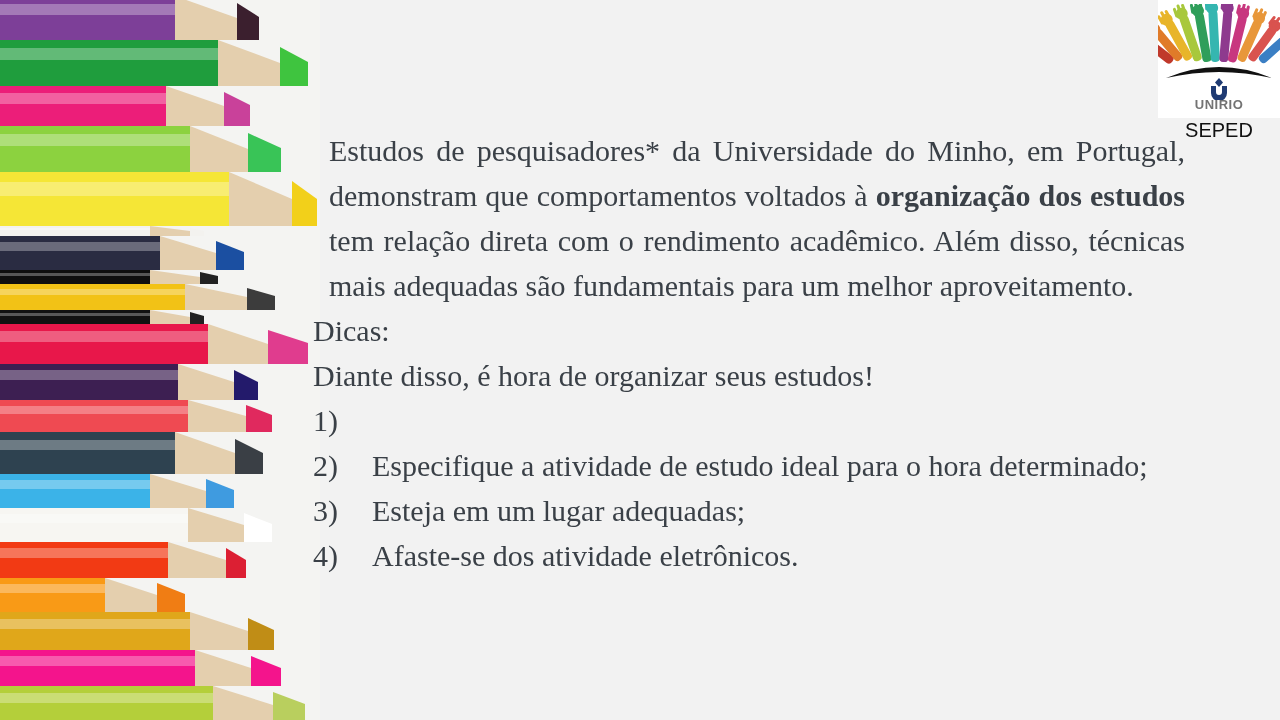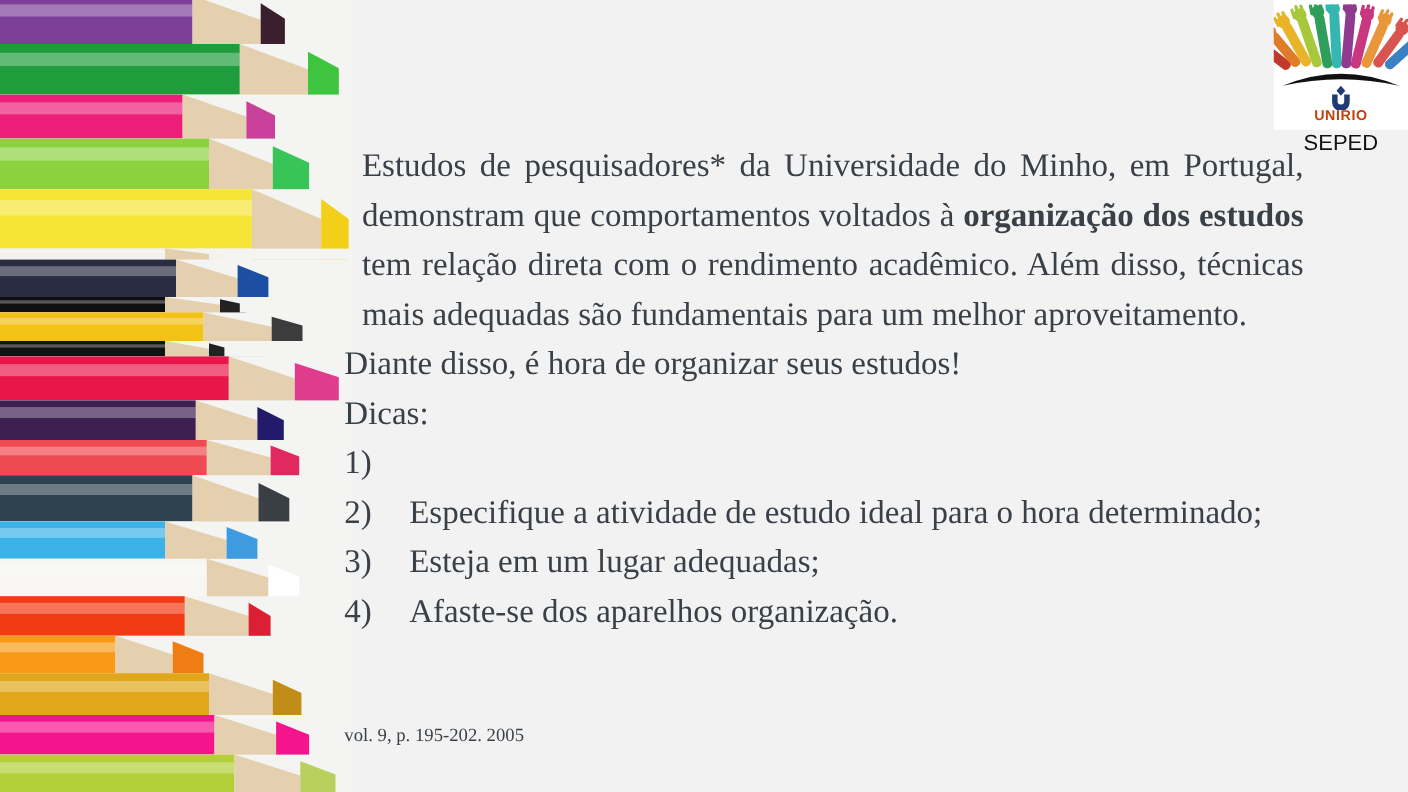--- a/index.html
+++ b/index.html
@@ -36,21 +36,21 @@
   
   #logo-box{
     position:absolute;left:1158px;top:0;width:122px;height:118px;
     background:#ffffff;
   }
   #hands{position:absolute;left:0;top:4px;width:122px;height:78px;}
   #unirio-mark{position:absolute;left:0;top:78px;width:122px;height:22px;text-align:center;}
   #unirio-word{
     position:absolute;left:0;top:97px;width:122px;
     text-align:center;font-family:"Liberation Sans",sans-serif;
-    font-size:13px;font-weight:bold;color:#c2410c;letter-spacing:.5px;
+    font-size:13px;font-weight:bold;color:#737373;letter-spacing:.5px;
   }
   #seped{
     position:absolute;left:1158px;top:119px;width:122px;text-align:center;
     font-family:"Liberation Sans",sans-serif;font-size:20px;color:#111111;
   }
 
   
   #content{
     position:absolute;left:313px;top:128px;width:872px;
     color:#3a4047;
@@ -301,38 +301,37 @@
       <polygon points="20,0 24,4.5 20,9 16,4.5" fill="#1f3b73"></polygon>
       <path d="M12 8 h5 v6 a3 3 0 0 0 6 0 v-6 h5 v7 a8 8 0 0 1 -16 0 z" fill="#1f3b73"></path>
     </svg>
 
     <div id="unirio-word">UNIRIO</div>
   </div>
   <div id="seped">SEPED</div>
 
   <div id="content">
     <p class="para"><span>Estudos de pesquisadores* da Universidade do Minho, em Portugal, demonstram que comportamentos voltados à </span><b>organização dos estudos</b><span> tem relação direta com o rendimento acadêmico. Além disso, técnicas mais adequadas são fundamentais para um melhor aproveitamento.</span></p>
+    <p class="line">Dicas:</p>
     <p class="line">Diante disso, é hora de organizar seus estudos!</p>
-    <p class="line">Dicas:</p>
     <ol id="tips-list">
       <li>
           <span class="num">1)</span>
         </li>
       <li>
           <span class="num">2)</span>
           <span>Especifique a atividade de estudo ideal para o hora determinado;</span>
         </li>
       <li>
           <span class="num">3)</span>
           <span>Esteja em um lugar adequadas;</span>
         </li>
       <li>
           <span class="num">4)</span>
-          <span>Afaste-se dos aparelhos organização.</span>
+          <span>Afaste-se dos atividade eletrônicos.</span>
         </li>
     </ol>
   </div>
 
   <div id="footnote">
-    <div>vol. 9, p. 195-202. 2005</div>
   </div>
 
 </div>
 
 </body></html>

